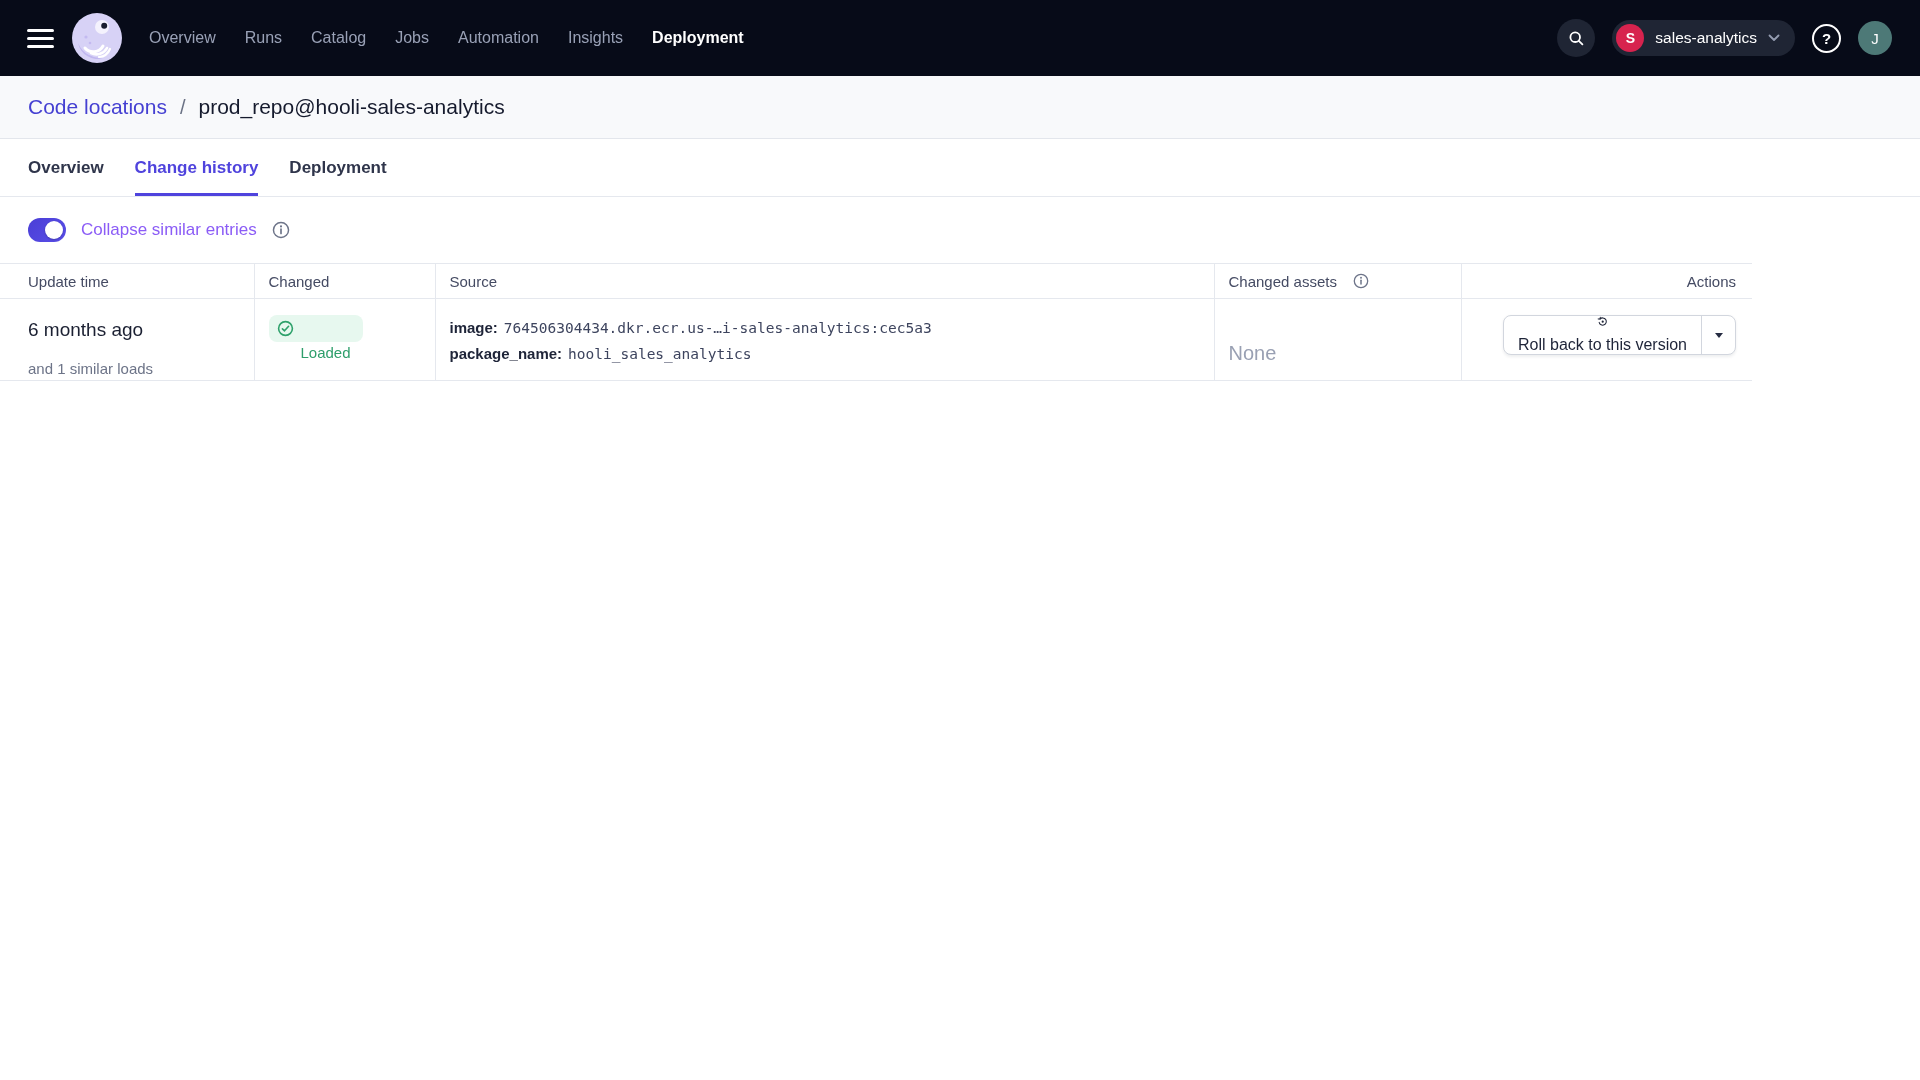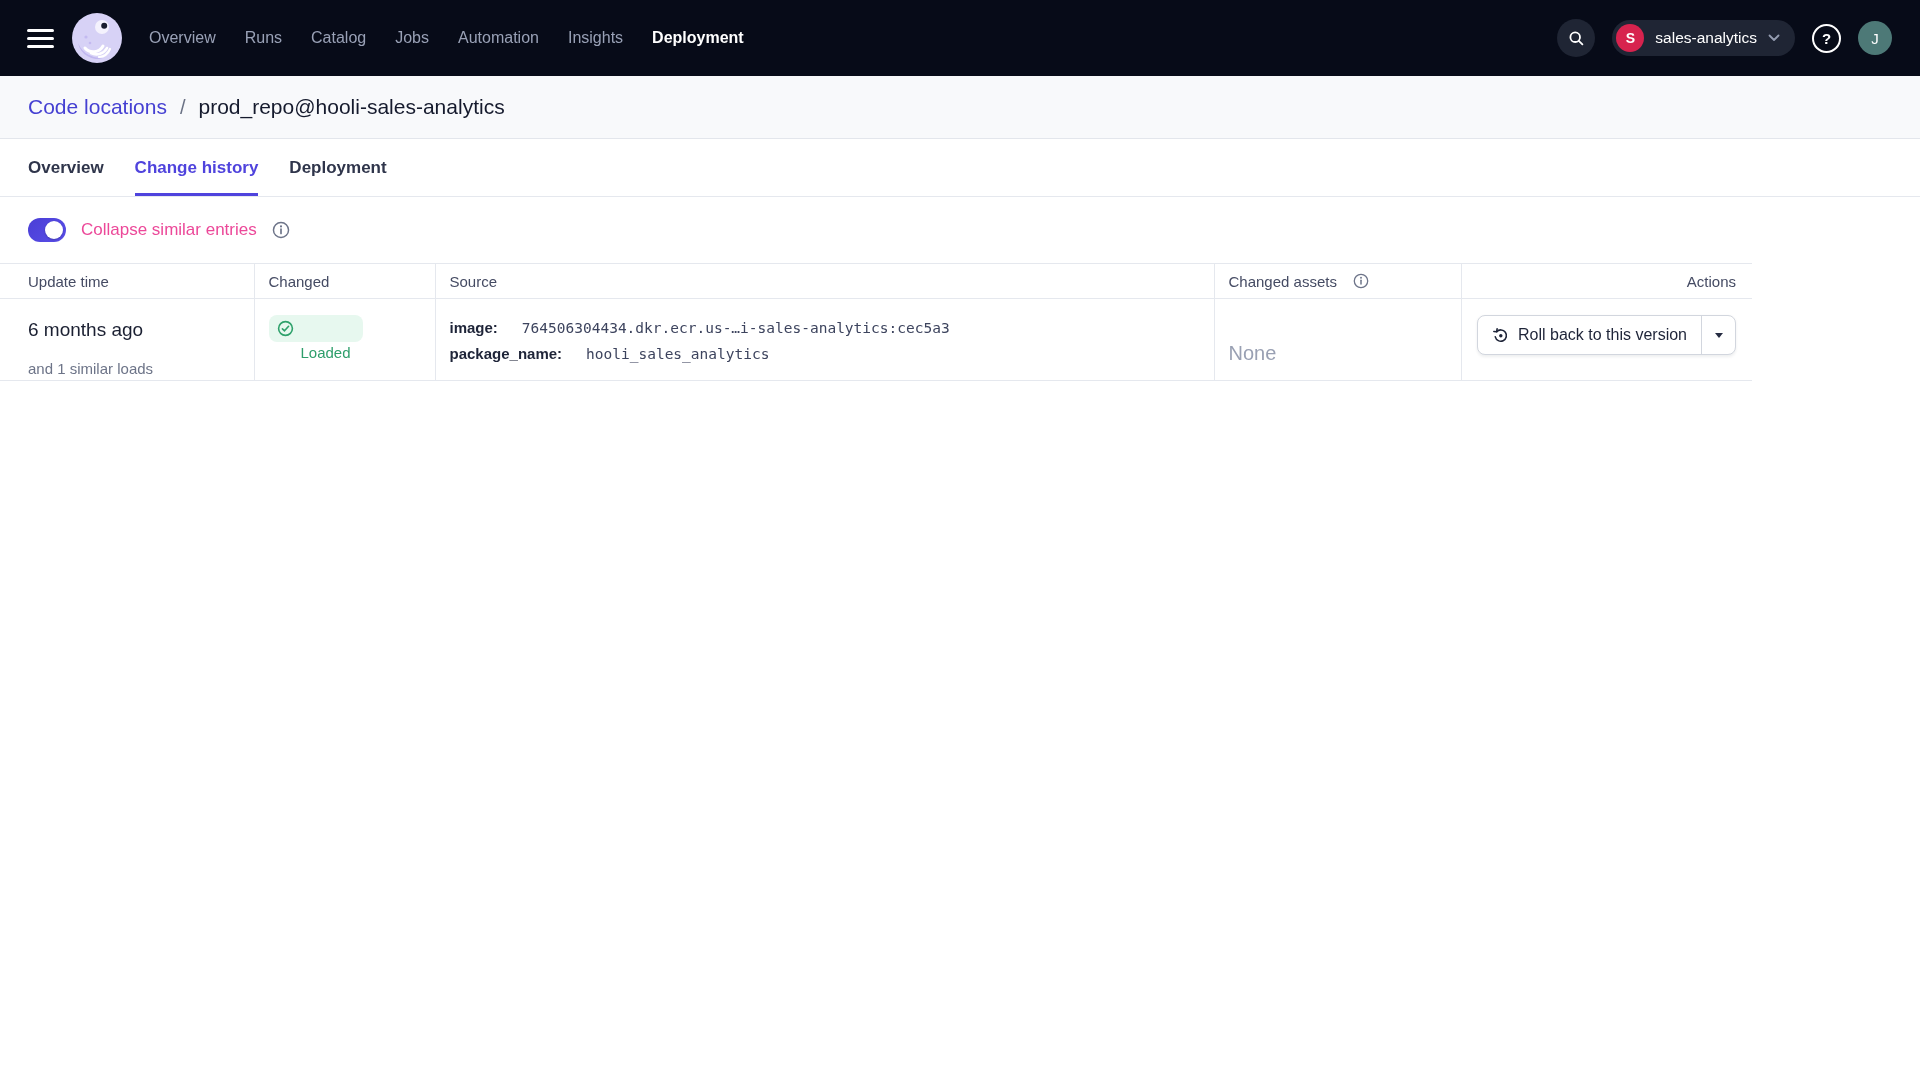--- a/index.html
+++ b/index.html
@@ -31,42 +31,42 @@
   
   .tabs { height:58px; border-bottom:1px solid #e5e8ee; display:flex; align-items:stretch; gap:31px; padding:0 28px; }
   .tab { display:flex; align-items:center; font-size:17px; font-weight:700; color:#2f354b; cursor:pointer; position:relative; }
   .tab.active { color:#4f43dd;text-align:center; }
   .tab.active::after { content:""; position:absolute; left:0; right:0; bottom:0; height:3px; background:#4f43dd; }
 
   
   .toggle-row { height:66px; display:flex; align-items:center; padding:0 28px; gap:15px; }
   .switch { width:38px; height:24px; border-radius:12px; background:linear-gradient(135deg,#4a3ed6,#5a4fe8); position:relative; cursor:pointer; }
   .switch .knob { position:absolute; top:3px; right:3px; width:18px; height:18px; border-radius:50%; background:#fff; box-shadow:0 1px 2px rgba(10,14,38,.25); }
-  .toggle-label { font-size:17px; color:#ec4899; }
+  .toggle-label { font-size:17px; color:#8b5cf6; }
   .info-icon { display:flex; cursor:pointer; }
 
   
   table.grid { width:1752px; border-collapse:collapse; table-layout:fixed; }
   .grid th { height:35px; border-top:1px solid #e5e8ee; border-bottom:1px solid #e5e8ee; font-weight:400; font-size:15px; color:#454b63; text-align:left; padding:0 14px; }
   .grid td { height:82px; border-bottom:1px solid #e5e8ee; vertical-align:top; padding:16px 14px 0 14px; }
   .grid th:not(:last-child), .grid td:not(:last-child) { border-right:1px solid #e5e8ee; }
   .grid th:first-child, .grid td:first-child { padding-left:28px; }
   .grid th.right { text-align:right; padding-right:16px; }
   .th-flex { display:flex; align-items:center; gap:16px; }
   .t-main { font-size:19px; color:#1b2032; padding-top:4px; }
   .t-sub { font-size:15px; color:#6d7488; margin-top:19px; }
   .badge { display:inline-flex; align-items:center; gap:7px; height:27px; padding:0 12px 0 8px; border-radius:8px; background:#e7f8ef; }
   .badge-label { font-size:15px; color:#2e9e6b;margin-top:48px; }
-  .src-line { display:flex; align-items:flex-end; gap:24px; line-height:26px; }
+  .src-line { display:flex; align-items:flex-end; gap:6px; line-height:26px; }
   .src-key { font-size:15px; font-weight:700; color:#1e2438; }
   .src-val { font-family:"DejaVu Sans Mono", monospace; font-size:14.5px; color:#3d445e; }
   .none-val { font-size:20px; color:#99a0b3; padding-top:3px;margin-top:24px; }
   .actions-cell { display:flex; justify-content:flex-end; padding-right:2px; }
   .split-btn { display:inline-flex; align-items:stretch; height:40px; background:#fff; border:1px solid #d2d6de; border-radius:8px; overflow:hidden; box-shadow:0 1.5px 3px rgba(16,22,46,.07); }
-  .split-main { display:flex; align-items:center; gap:9px; padding:0 14px; font-size:16px; color:#1e2438; background:none; border:none; cursor:pointer; font-family:inherit; }
+  .split-main { display:flex; align-items:center; gap:9px; padding:0 14px; font-size:16px; color:#1e2438; background:none; border:none; cursor:pointer; font-family:inherit;flex-direction:column; }
   .split-divider { width:1px; background:#d2d6de; }
   .split-caret { width:33px; display:flex; align-items:center; justify-content:center; background:none; border:none; cursor:pointer; }
   .caret { width:0; height:0; border-left:4.5px solid transparent; border-right:4.5px solid transparent; border-top:5.5px solid #262c42; }
 </style>
 </head>
 <body>
 
 <header class="topbar">
   <div class="hamburger">
       <span></span>

